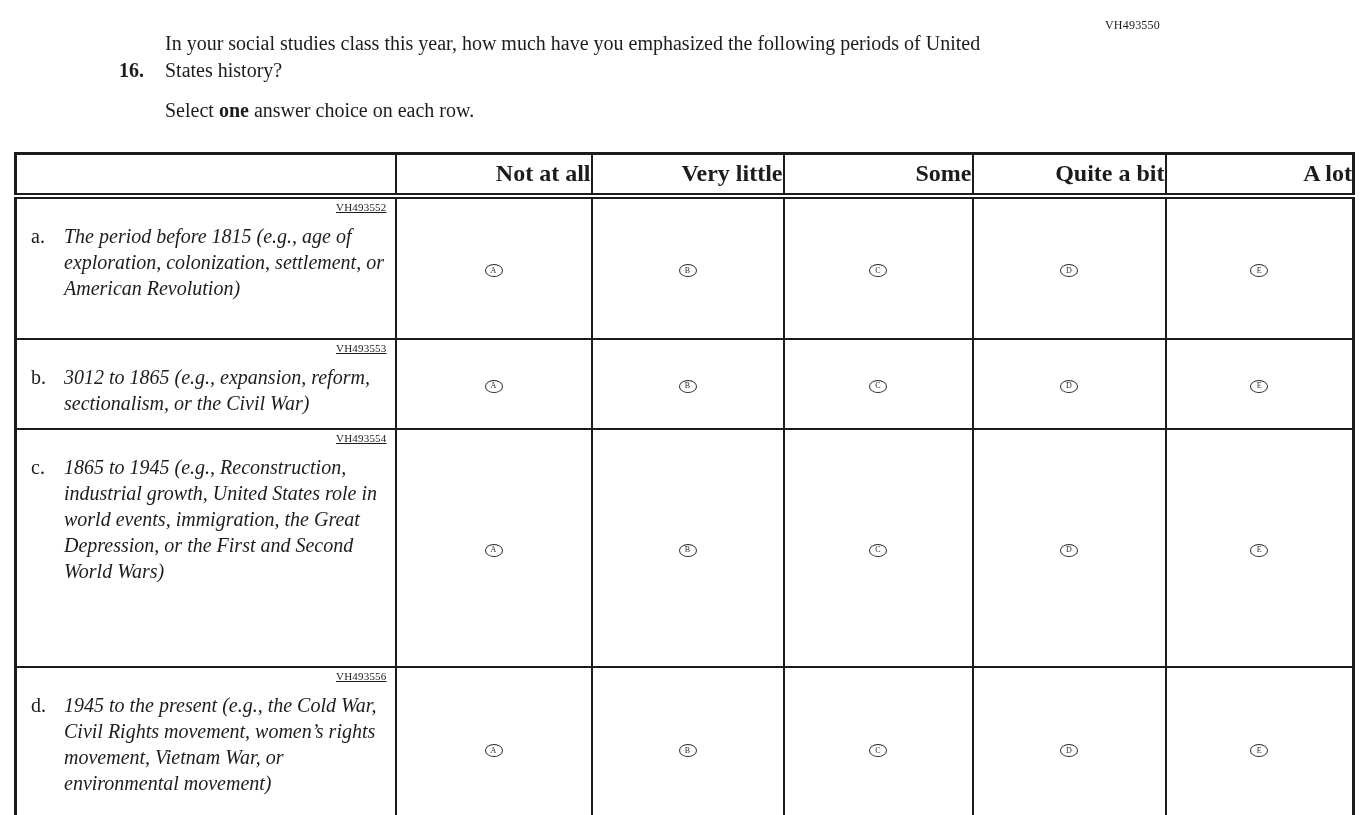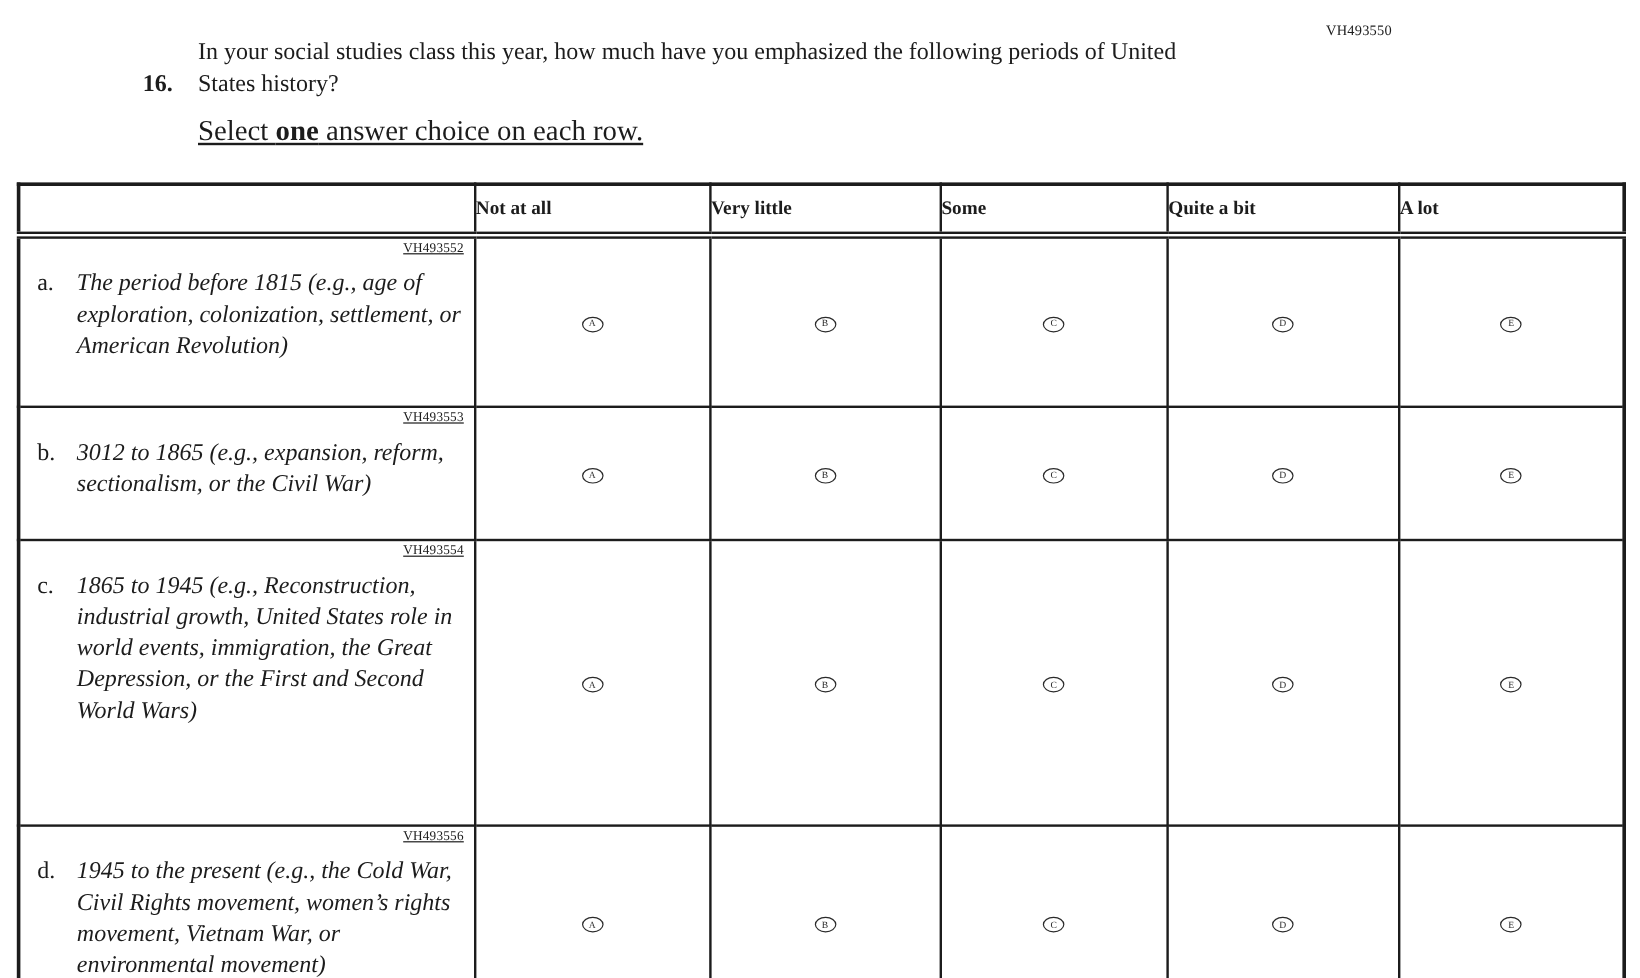--- a/index.html
+++ b/index.html
@@ -19,36 +19,36 @@
   }
   .q-num {
     font-weight:bold; font-size:20px; line-height:27px;
     width:46px; flex:none;
   }
   .q-text {
     font-size:20px; line-height:27px; max-width:860px;
   }
   .instruction {
     position:absolute; left:165px; top:97px;
-    font-size:24px; line-height:27px;text-decoration:underline;
+    font-size:20px; line-height:27px;
   }
   .instruction b { font-weight:bold; }
 
   
   table.matrix {
     position:absolute; left:14px; top:152px;
     width:1338px; border-collapse:collapse; table-layout:fixed;
     border:3px solid #1c1c1c;
   }
   table.matrix th, table.matrix td {
     border:2px solid #1c1c1c;
   }
   table.matrix thead th {
     border-bottom:6px double #1c1c1c;
-    font-size:16px; font-weight:bold; text-align:left; vertical-align:middle;
+    font-size:24px; font-weight:bold; text-align:right; vertical-align:middle;
   }
   table.matrix tbody td.opt {
     text-align:center; vertical-align:middle;
   }
   td.stem {
     vertical-align:top; padding:1px 8px 4px 14px;
   }
   .vh-code {
     text-align:right; font-size:11px; line-height:14px; letter-spacing:0.2px;text-decoration:underline;
   }
@@ -106,21 +106,21 @@
           <span class="item-letter">a.</span>
           <span class="item-text">The period before 1815 (e.g., age of exploration, colonization, settlement, or American Revolution)</span>
         </div>
       </td>
       <td class="opt"><span class="bubble">A</span></td>
       <td class="opt"><span class="bubble">B</span></td>
       <td class="opt"><span class="bubble">C</span></td>
       <td class="opt"><span class="bubble">D</span></td>
       <td class="opt"><span class="bubble">E</span></td>
     </tr>
-    <tr style="height:111px">
+    <tr style="height:90px">
       <td class="stem">
         <div class="vh-code">VH493553</div>
         <div class="stem-line">
           <span class="item-letter">b.</span>
           <span class="item-text">3012 to 1865 (e.g., expansion, reform, sectionalism, or the Civil War)</span>
         </div>
       </td>
       <td class="opt"><span class="bubble">A</span></td>
       <td class="opt"><span class="bubble">B</span></td>
       <td class="opt"><span class="bubble">C</span></td>

